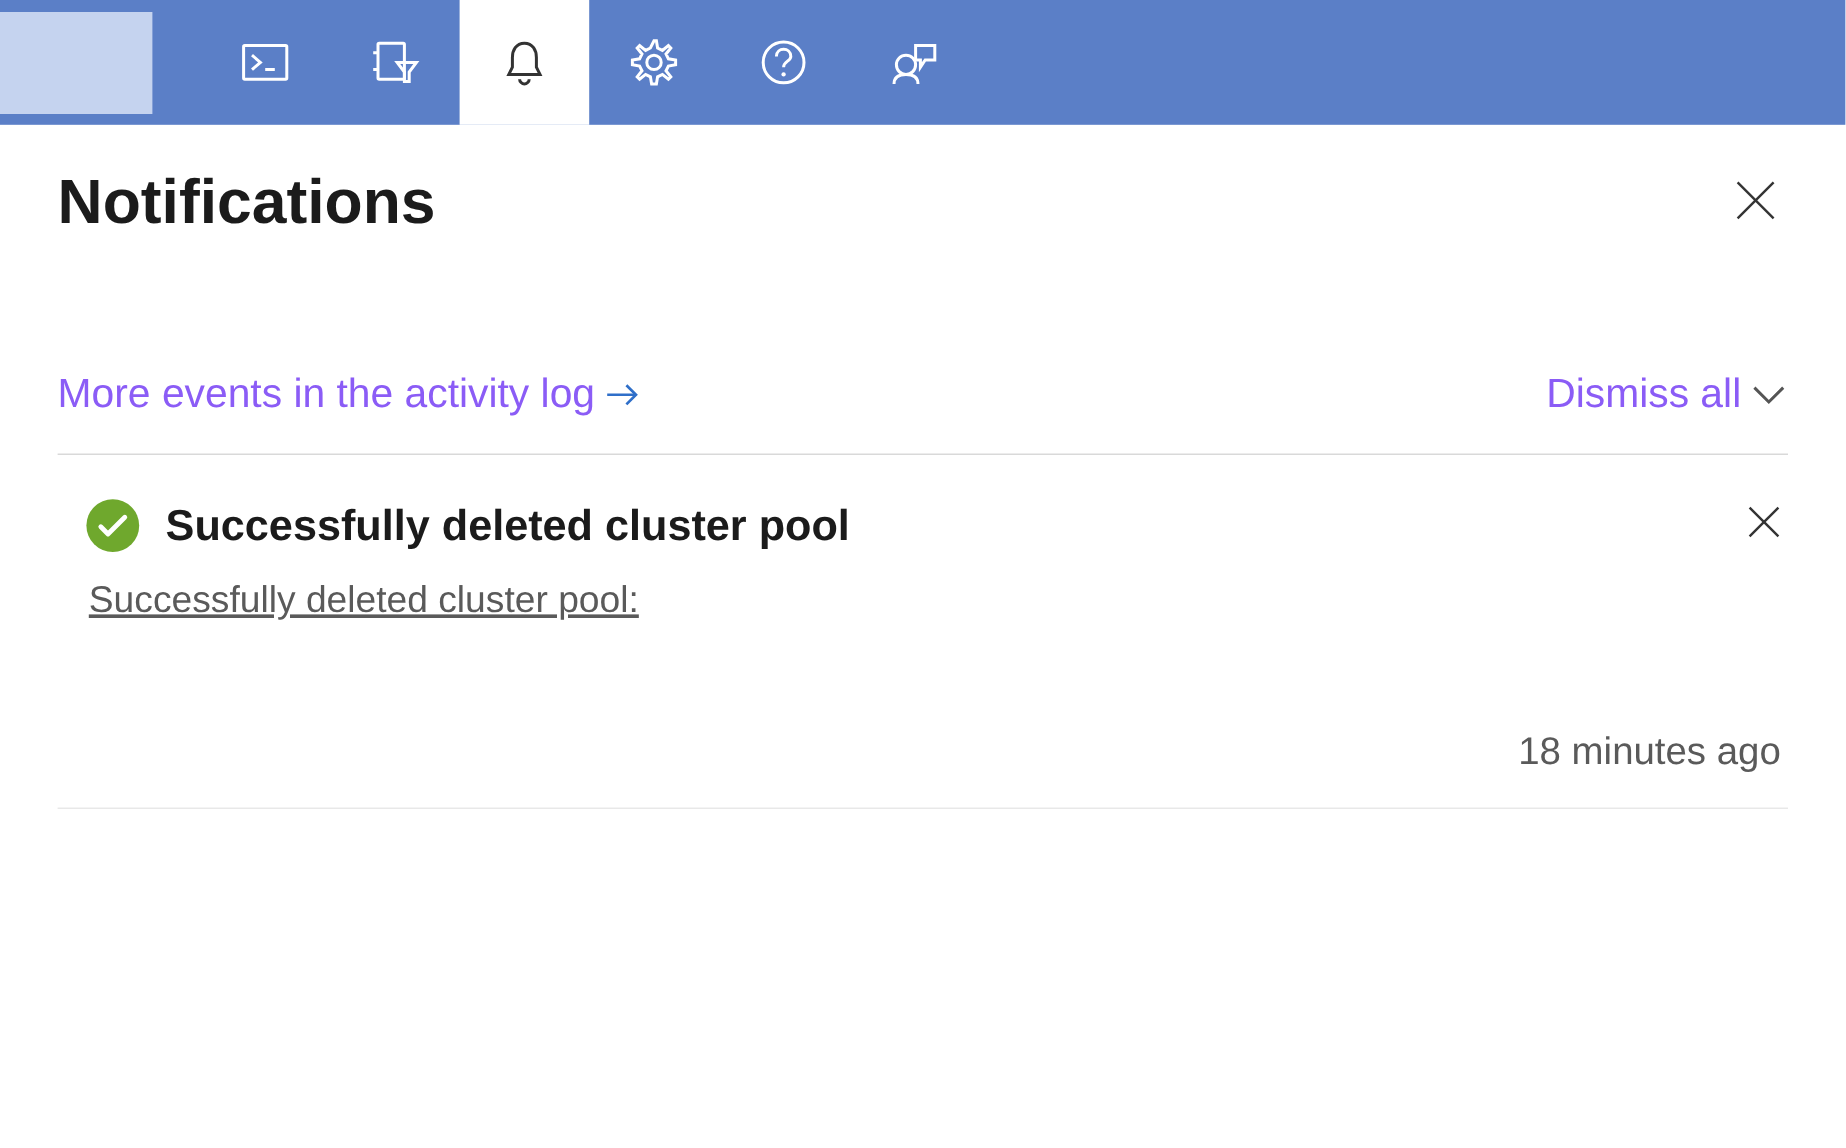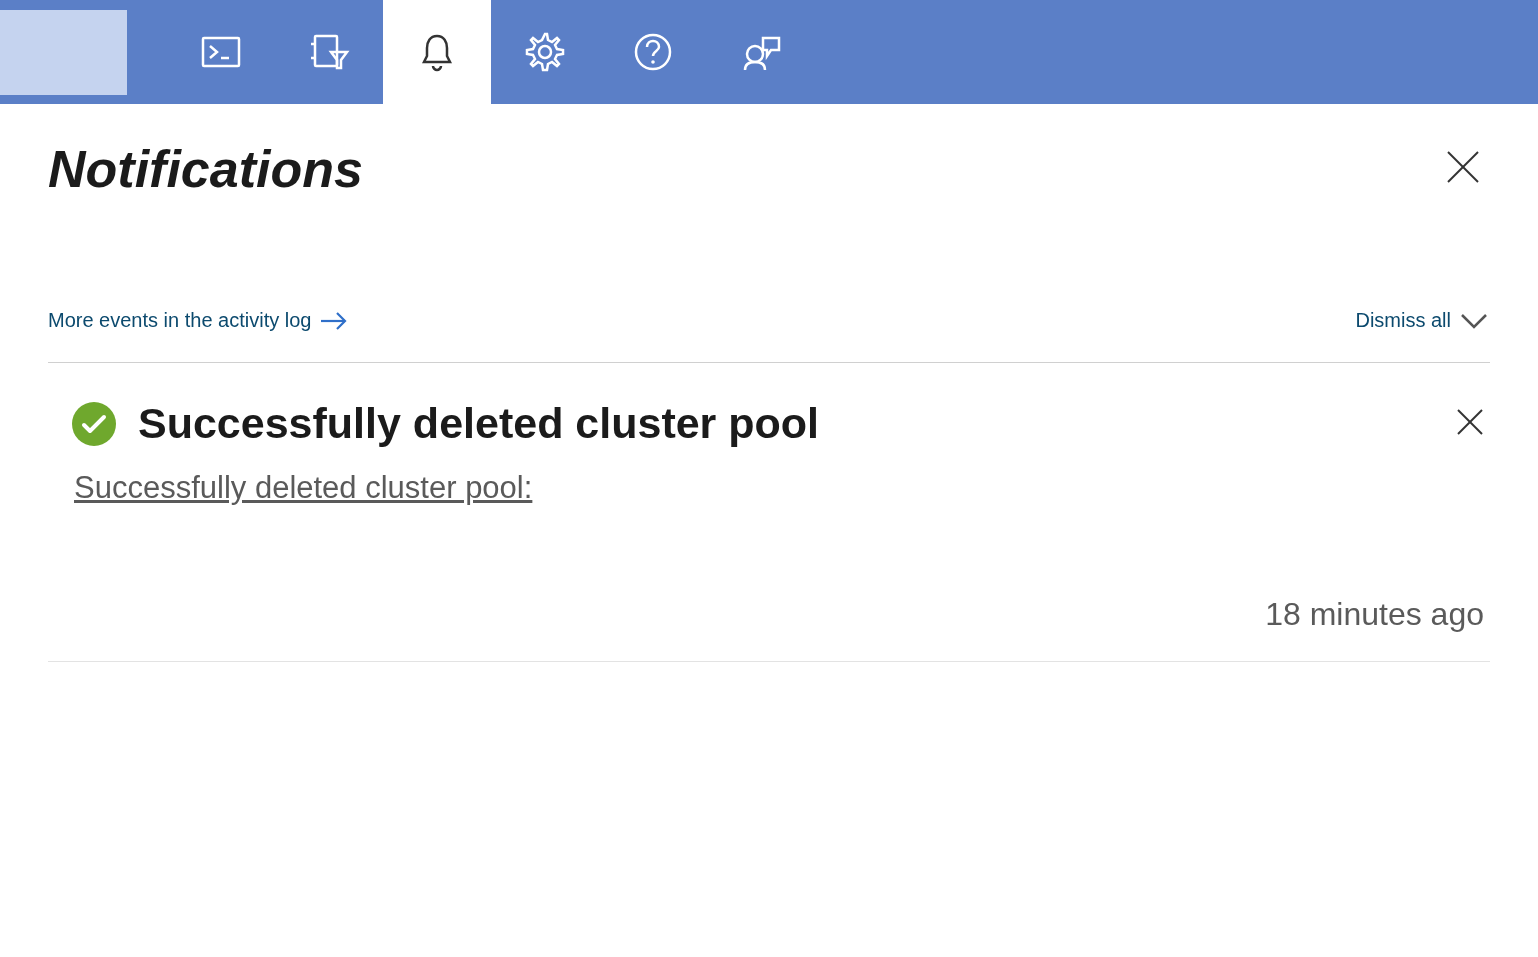--- a/index.html
+++ b/index.html
@@ -54,21 +54,20 @@
 
   
   .panel {
     padding: 35px 48px 0 48px;
   }
   .panel-header {
     display: flex;
     align-items: center;
     justify-content: space-between;
     margin-bottom: 110px;
-    font-style: italic;
   }
   .panel-title {
     font-size: 52px;
     font-weight: 600;
     color: #1b1b1b;
   }
   .close-x {
     cursor: pointer;
     padding: 8px;
   }
@@ -81,22 +80,22 @@
 
   
   .links-row {
     display: flex;
     align-items: center;
     justify-content: space-between;
     padding-bottom: 30px;
     border-bottom: 1px solid #d0d0d0;
   }
   .link {
-    color: #0c4a6e;
-    font-size: 20px;
+    color: #8b5cf6;
+    font-size: 34px;
     cursor: pointer;
     display: flex;
     align-items: center;
     gap: 8px;
   }
   .link svg {
     width: 30px;
     height: 22px;
     stroke: #2f6fc9;
     fill: none;
@@ -143,21 +142,21 @@
   .status-circle svg {
     width: 26px;
     height: 20px;
     stroke: #ffffff;
     fill: none;
     stroke-width: 4;
     stroke-linecap: round;
     stroke-linejoin: round;
   }
   .notif-title {
-    font-size: 43px;
+    font-size: 36px;
     font-weight: 600;
     color: #1b1b1b;
   }
   .notif-close {
     cursor: pointer;
     padding: 4px;
   }
   .notif-close svg {
     width: 32px;
     height: 32px;

